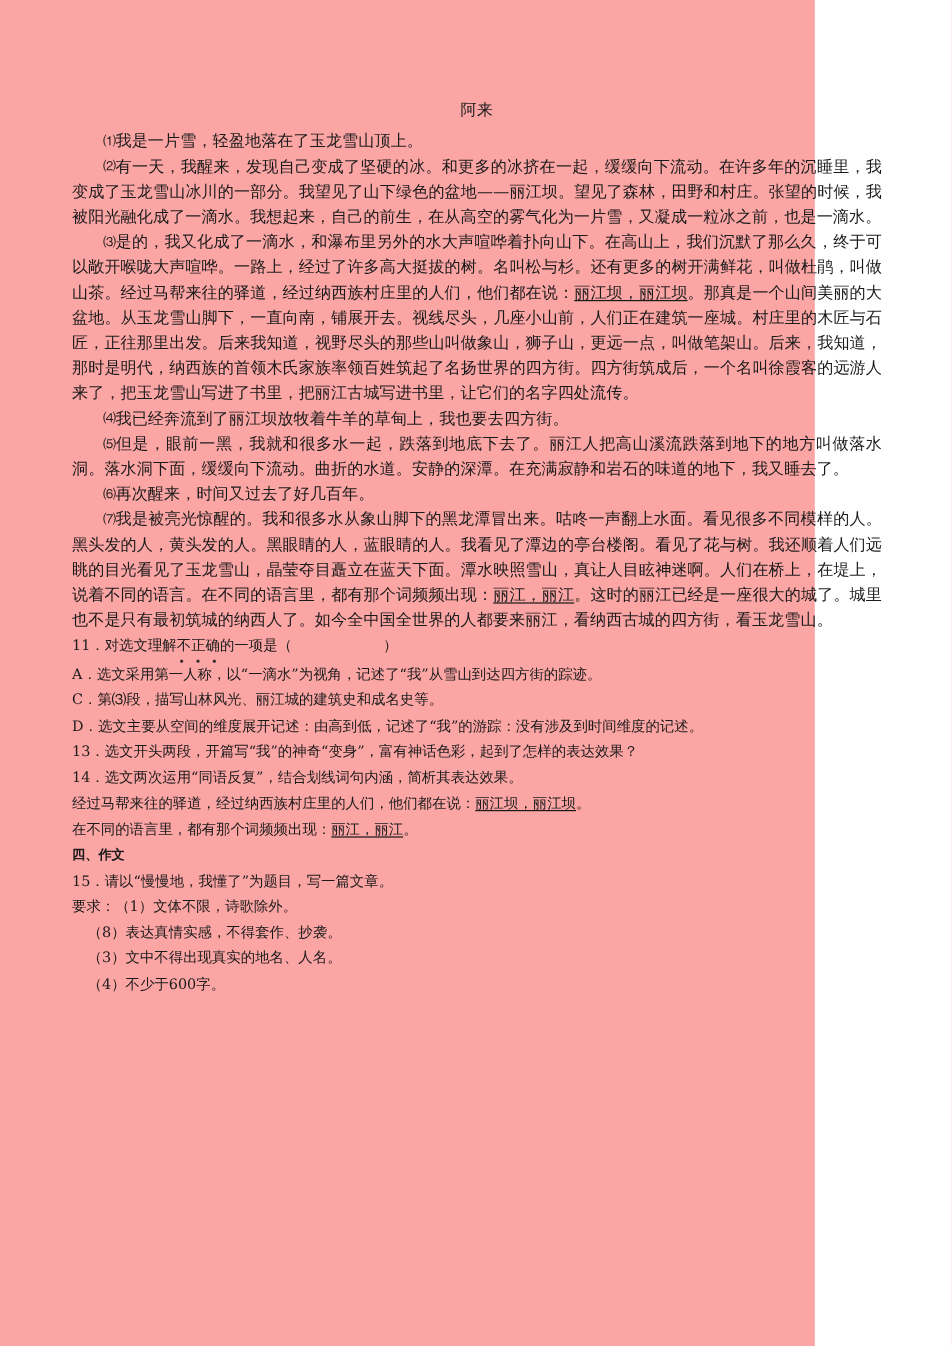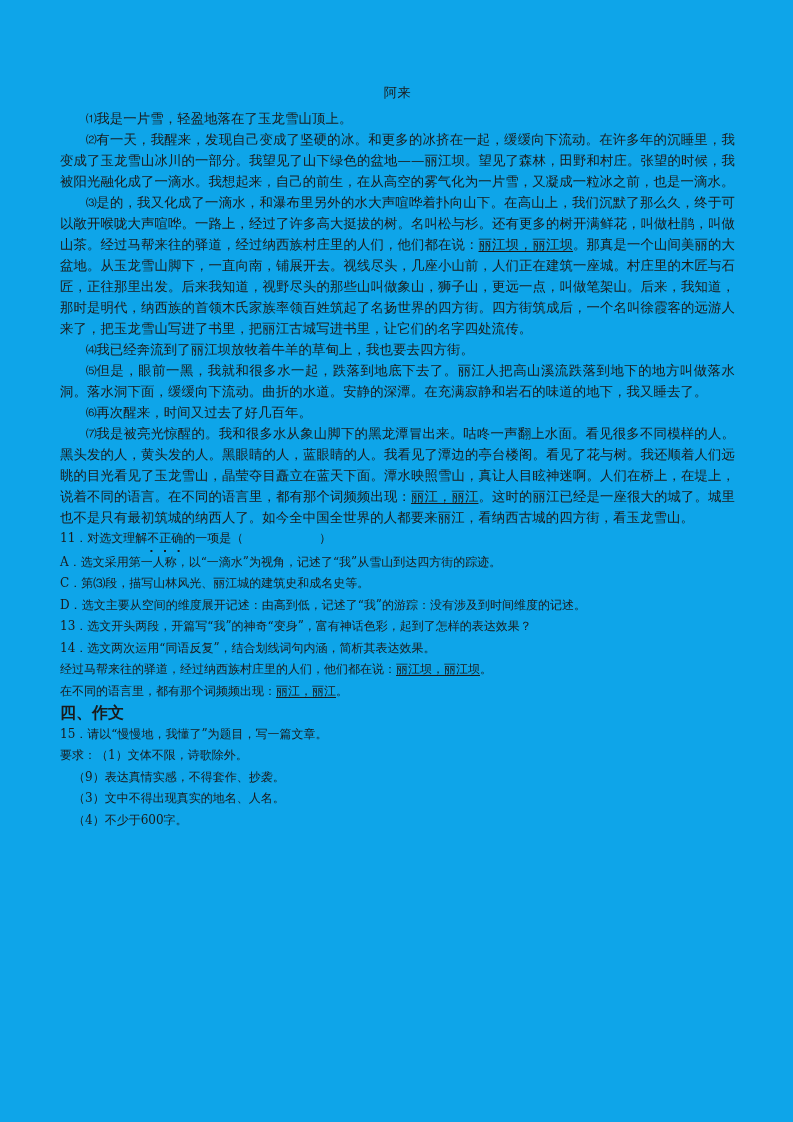--- a/index.html
+++ b/index.html
@@ -11,23 +11,23 @@
     width: 793px;
     height: 1122px;
     font-family: "DejaVu Serif", "Liberation Serif", serif;
     color: #1a1a1a;
     overflow: hidden;
     position: relative;
   }
   .page {
     position: absolute;
     left: 0; top: 0;
-    width: 793px;
+    width: 679px;
     height: 1122px;
-    background: #0ea5e9;
+    background: #fca5a5;
   }
   .content {
     position: absolute;
     left: 60px;
     top: 82px;
     width: 675px;
   }
   .doc-title {
     text-align: center;
     font-size: 13.2px;
@@ -53,21 +53,21 @@
     text-align: justify;
     text-justify: inter-ideograph;
   }
   .q-line.opt {
     text-indent: 0;
   }
   .q-line.sub-indent {
     text-indent: 13px;
   }
   .section-head {
-    font-size: 16px;
+    font-size: 11px;
     line-height: 21.5px;
     font-weight: bold;
     margin: 0;
   }
   .pnum {
     font-size: 10.5px;
     vertical-align: 1px;
     letter-spacing: -0.3px;
   }
   .u {
@@ -139,20 +139,20 @@
     <p class="q-line"><span>经过马帮来往的驿道，经过纳西族村庄里的人们，他们都在说：</span><span class="u">丽江坝，丽江坝</span><span>。</span></p>
 
     <p class="q-line"><span>在不同的语言里，都有那个词频频出现：</span><span class="u">丽江，丽江</span><span>。</span></p>
 
     <p class="section-head">四、作文</p>
 
     <p class="q-line">15．请以“慢慢地，我懂了”为题目，写一篇文章。</p>
 
     <p class="q-line">要求：（1）文体不限，诗歌除外。</p>
 
-    <p class="q-line sub-indent">（9）表达真情实感，不得套作、抄袭。</p>
+    <p class="q-line sub-indent">（8）表达真情实感，不得套作、抄袭。</p>
 
     <p class="q-line sub-indent">（3）文中不得出现真实的地名、人名。</p>
 
     <p class="q-line sub-indent">（4）不少于600字。</p>
 
   </div>
 </div>
 
 </body></html>

